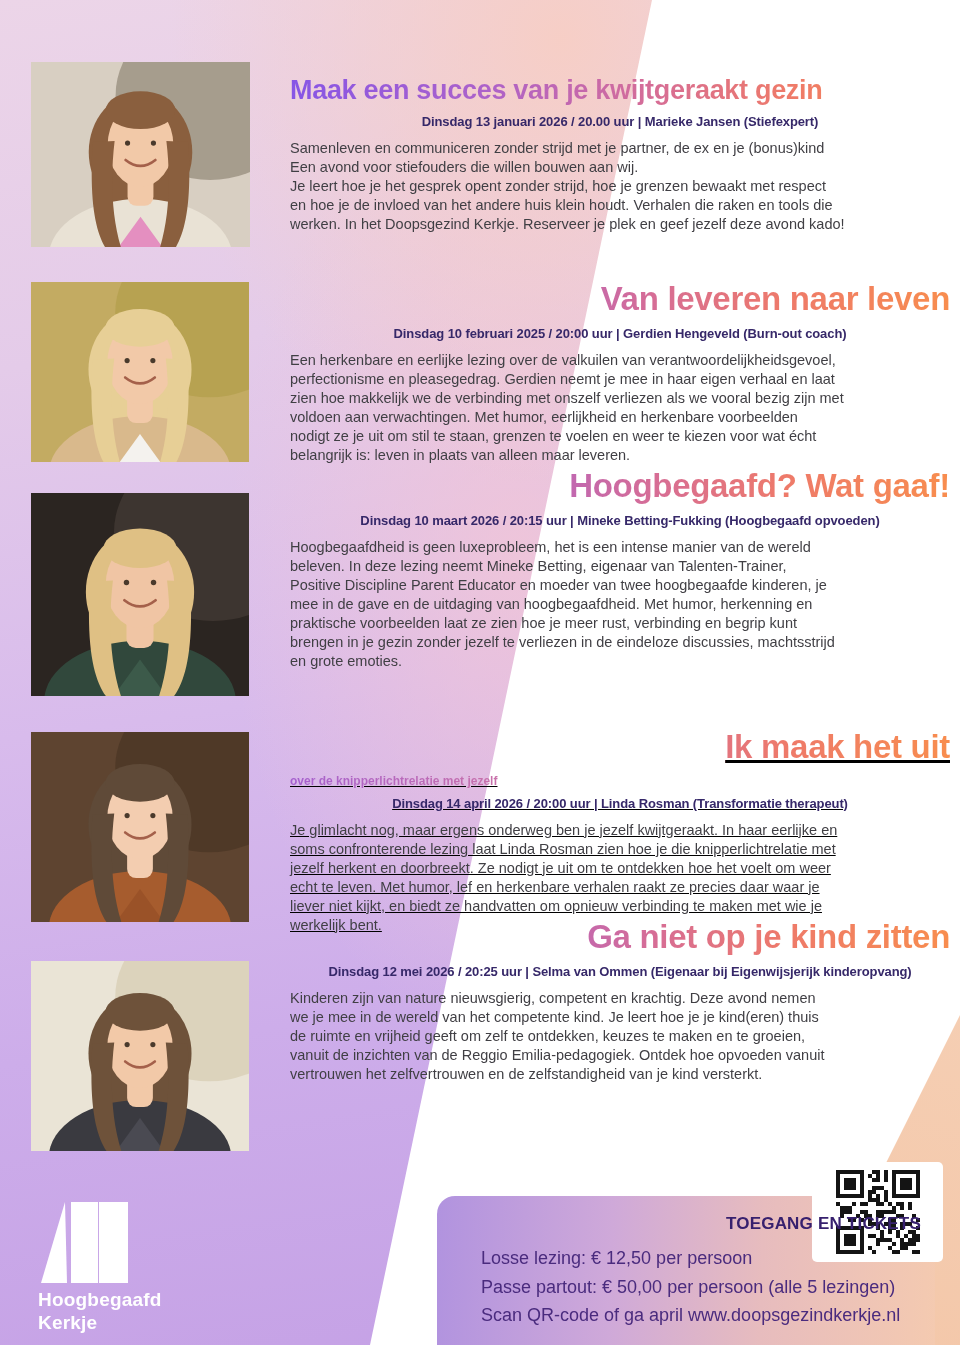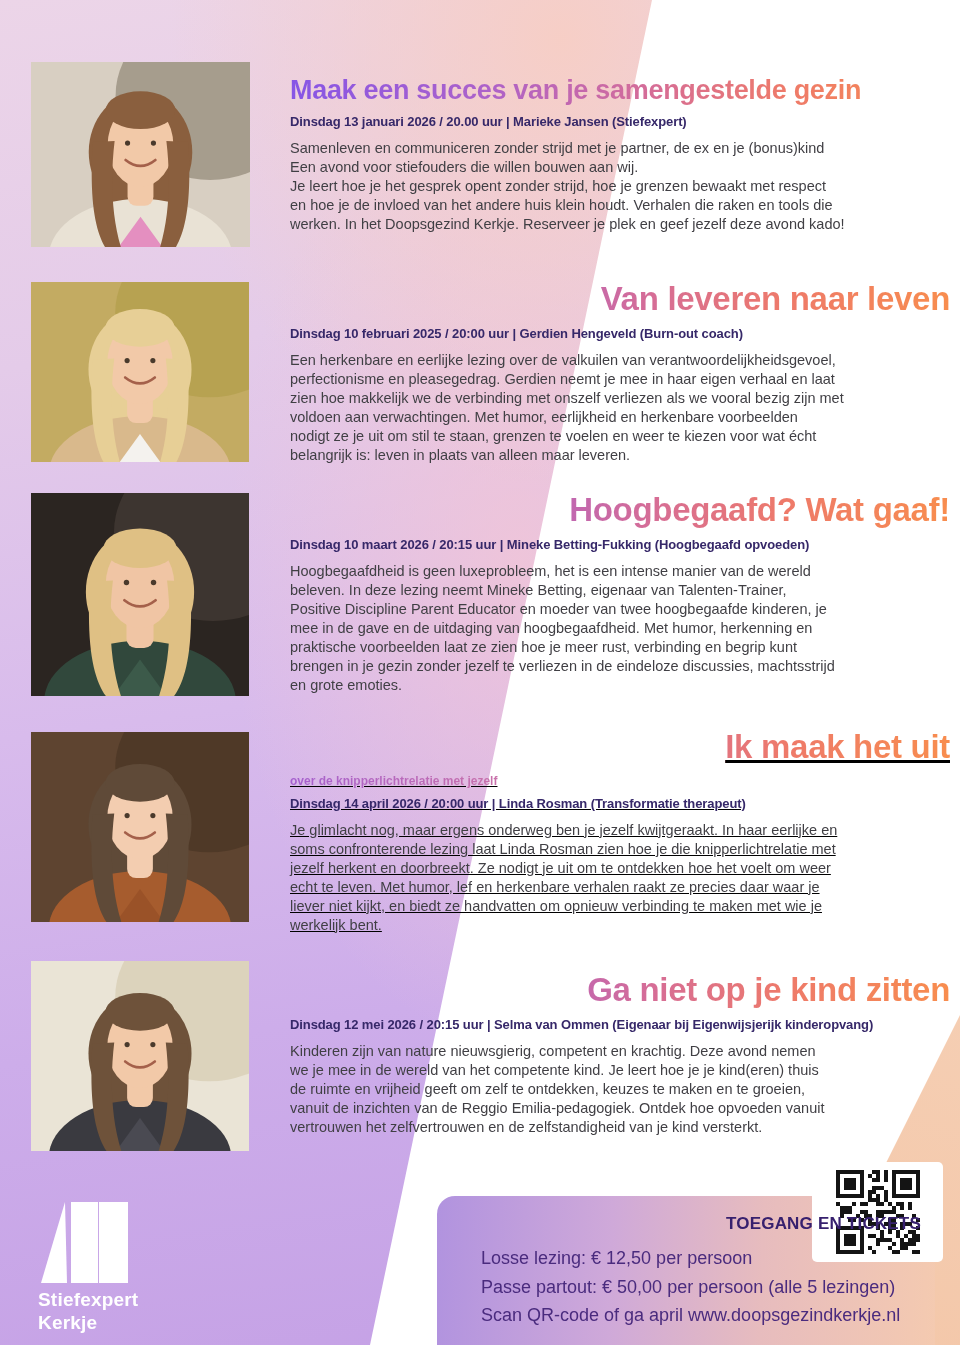--- a/index.html
+++ b/index.html
@@ -36,40 +36,40 @@
     position:absolute;left:31px;overflow:hidden;background:#ccc;
   }
   .photo svg{display:block;width:100%;height:100%;}
   .ph1{top:62px;width:219px;height:185px;}
   .ph2{top:282px;width:218px;height:180px;}
   .ph3{top:493px;width:218px;height:203px;}
   .ph4{top:732px;width:218px;height:190px;}
   .ph5{top:961px;width:218px;height:190px;}
 
   .sec{position:absolute;left:290px;width:660px;}
-  .s1{top:76px;} .s2{top:281px;} .s3{top:492px;} .s4{top:729px;text-decoration:underline;} .s5{top:972px;}
+  .s1{top:76px;} .s2{top:281px;} .s3{top:468px;} .s4{top:729px;text-decoration:underline;} .s5{top:919px;}
 
   .title{
     font-weight:bold;line-height:1.08;margin:0 0 9px 0;
     background:linear-gradient(90deg,#8655e6 0%,#ad62c9 30%,#d66d96 55%,#ee7a6a 75%,#f88d4e 100%);
     -webkit-background-clip:text;background-clip:text;color:transparent;
     letter-spacing:-0.3px;
   }
   .s1 .title{font-size:27px;}
   .s2 .title,.s3 .title,.s4 .title,.s5 .title{font-size:33px;text-align:right;}
 
   .subtitle{
     font-weight:bold;font-size:12px;margin:1px 0 8px 0;
     background:linear-gradient(90deg,#a560cf 0%,#d8789a 45%,#f2904f 100%);
     -webkit-background-clip:text;background-clip:text;color:transparent;
   }
   .s5 .subtitle{font-size:13.5px;letter-spacing:8px;margin-top:0;}
 
   .date{
-    font-weight:bold;font-size:13px;color:#362869;margin:0 0 10px 0;letter-spacing:-0.1px;
+    font-weight:bold;font-size:13px;color:#362869;margin:0 0 10px 0;letter-spacing:-0.1px;text-align:center;
   }
   .body{
     font-size:14.5px;line-height:19px;color:#403f44;white-space:pre-line;margin:0;
   }
 
   .logo{position:absolute;left:38px;top:1202px;}
   .logo svg{display:block;}
   .logo-text{
     position:absolute;left:38px;top:1288px;color:#ffffff;font-weight:bold;
     font-size:19px;line-height:23px;letter-spacing:0.2px;
@@ -167,21 +167,21 @@
         <ellipse cx="110" cy="53" rx="35" ry="19" fill="#6e523a"></ellipse>
         <path d="M62 85 C58 150 66 180 78 196 L92 196 C80 160 80 118 84 84 Z" fill="#6e523a"></path>
         <path d="M158 85 C162 150 154 180 142 196 L128 196 C140 160 140 118 136 84 Z" fill="#6e523a"></path>
         <circle cx="97" cy="86" r="2.6" fill="#4a3a2c"></circle>
         <circle cx="123" cy="86" r="2.6" fill="#4a3a2c"></circle>
         <path d="M95 103 Q110 115 125 103" stroke="#a4604a" stroke-width="2.6" fill="none" stroke-linecap="round"></path>
       </svg>
     </div>
 
   <div class="sec s1">
-    <div class="title">Maak een succes van je samengestelde gezin</div>
+    <div class="title">Maak een succes van je kwijtgeraakt gezin</div>
     <div class="date">Dinsdag 13 januari 2026 / 20.00 uur | Marieke Jansen (Stiefexpert)</div>
     <div class="body">Samenleven en communiceren zonder strijd met je partner, de ex en je (bonus)kind
 Een avond voor stiefouders die willen bouwen aan wij.
 Je leert hoe je het gesprek opent zonder strijd, hoe je grenzen bewaakt met respect
 en hoe je de invloed van het andere huis klein houdt. Verhalen die raken en tools die
 werken. In het Doopsgezind Kerkje. Reserveer je plek en geef jezelf deze avond kado!</div>
   </div>
 
   <div class="sec s2">
     <div class="title">Van leveren naar leven</div>
@@ -213,21 +213,21 @@
     <div class="body">Je glimlacht nog, maar ergens onderweg ben je jezelf kwijtgeraakt. In haar eerlijke en
 soms confronterende lezing laat Linda Rosman zien hoe je die knipperlichtrelatie met
 jezelf herkent en doorbreekt. Ze nodigt je uit om te ontdekken hoe het voelt om weer
 echt te leven. Met humor, lef en herkenbare verhalen raakt ze precies daar waar je
 liever niet kijkt, en biedt ze handvatten om opnieuw verbinding te maken met wie je
 werkelijk bent.</div>
   </div>
 
   <div class="sec s5">
     <div class="title">Ga niet op je kind zitten</div>
-    <div class="date">Dinsdag 12 mei 2026 / 20:15 uur | Selma van Ommen (Eigenaar bij Eigenwijsjerijk kinderopvang)</div>
+    <div class="date">Dinsdag 12 mei 2026 / 20:25 uur | Selma van Ommen (Eigenaar bij Eigenwijsjerijk kinderopvang)</div>
     <div class="body">Kinderen zijn van nature nieuwsgierig, competent en krachtig. Deze avond nemen
 we je mee in de wereld van het competente kind. Je leert hoe je je kind(eren) thuis
 de ruimte en vrijheid geeft om zelf te ontdekken, keuzes te maken en te groeien,
 vanuit de inzichten van de Reggio Emilia-pedagogiek. Ontdek hoe opvoeden vanuit
 vertrouwen het zelfvertrouwen en de zelfstandigheid van je kind versterkt.</div>
   </div>
 
   <div class="ticket-panel"></div>
 
   <div class="qr-box">
@@ -459,17 +459,17 @@
   </div>
 
   <div class="logo">
     <svg width="90" height="81" viewBox="0 0 90 81">
       <polygon points="27,0 29,81 3,81" fill="#ffffff"></polygon>
       <rect x="33" y="0" width="27" height="81" fill="#ffffff"></rect>
       <rect x="61" y="0" width="29" height="81" fill="#ffffff"></rect>
     </svg>
   </div>
   <div class="logo-text">
-    <div>Stiefexpert</div>
+    <div>Hoogbegaafd</div>
     <div>Kerkje</div>
   </div>
 
 </div>
 
 </body></html>

